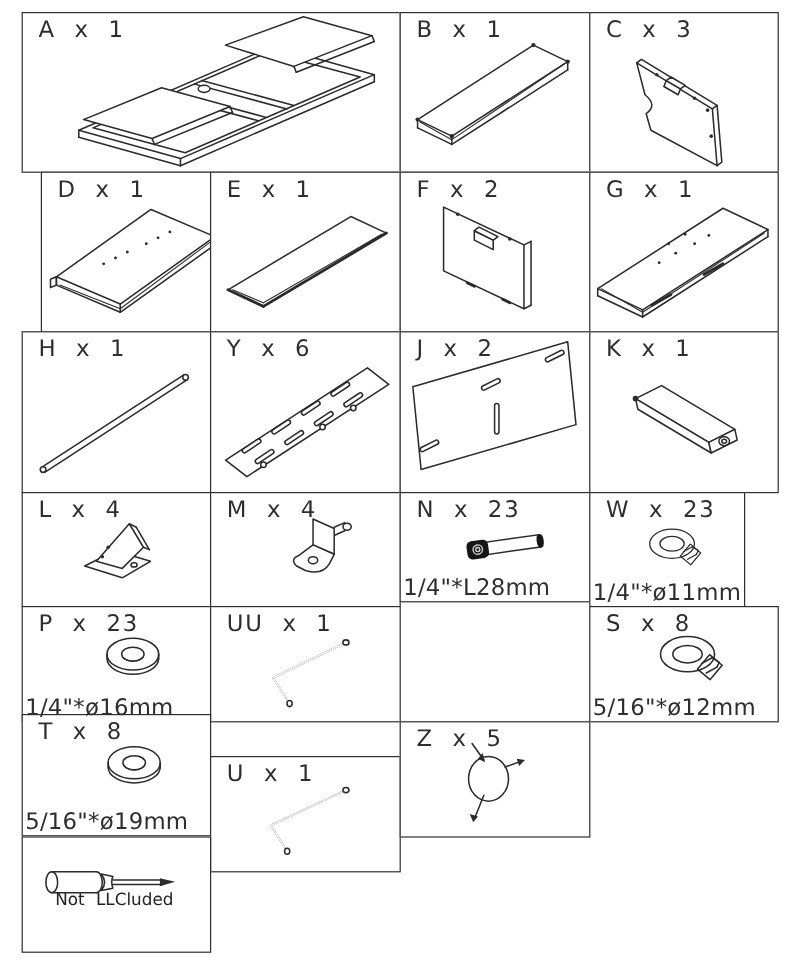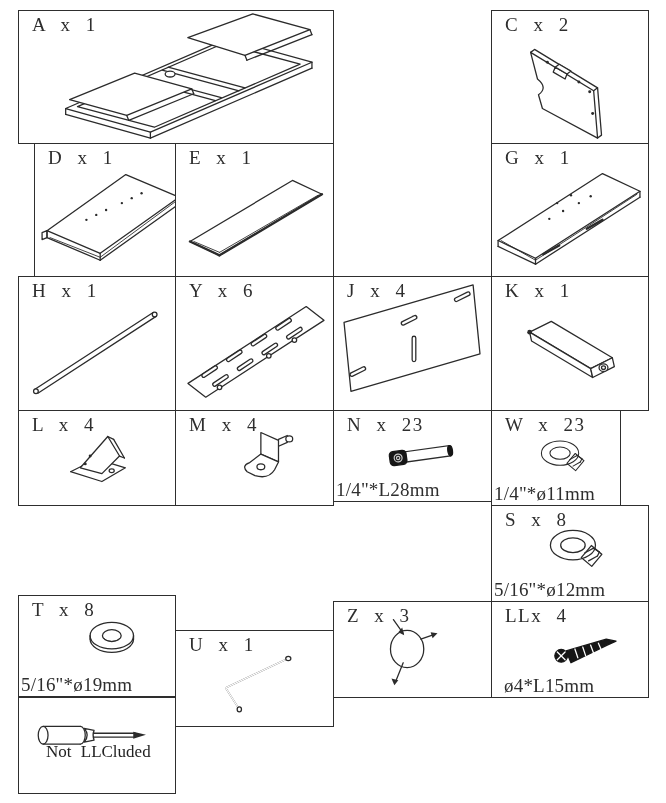--- a/index.html
+++ b/index.html
@@ -1,21 +1,21 @@
 <!DOCTYPE html>
 <html><head>
 <meta charset="utf-8">
 <style>
   html,body{margin:0;padding:0;background:#fff;}
   .sheet{position:relative;width:666px;height:803px;background:#fff;font-family:"DejaVu Sans",sans-serif;}
-  .cell{position:absolute;border:1.5px solid #2e2e2e;box-sizing:border-box;background:#fff;font-family:Liberation Serif, serif;}
+  .cell{position:absolute;border:1.5px solid #2e2e2e;box-sizing:border-box;background:#fff;}
   .lbl{position:absolute;left:13px;top:3px;font-size:19px;color:#2e2e2e;letter-spacing:1.5px;word-spacing:8px;white-space:nowrap;z-index:2;}
   .spec{position:absolute;left:2px;bottom:0;font-size:19px;color:#2e2e2e;letter-spacing:0.2px;white-space:nowrap;z-index:2;}
   .spec.indent{left:12px;}
-  .tool-label{position:absolute;left:27px;top:44px;font-size:17px;color:#222;word-spacing:5px;white-space:nowrap;z-index:2;}
+  .tool-label{position:absolute;left:27px;top:44px;font-size:14px;color:#222;word-spacing:5px;white-space:nowrap;z-index:2;}
   svg.draw{position:absolute;left:0;top:0;width:100%;height:100%;}
   svg.draw line,svg.draw path,svg.draw polygon,svg.draw polyline,svg.draw ellipse,svg.draw circle,svg.draw rect{
     stroke:#2b2b2b;stroke-width:1.3;fill:none;stroke-linecap:round;stroke-linejoin:round;}
   svg.draw .wf{fill:#fff;}
   svg.draw .bf{fill:#161616;stroke:#161616;}
   svg.draw .dot{fill:#2b2b2b;stroke:none;}
   svg.draw .wl{stroke:#fff;}
   svg.draw .thin{stroke-width:0.9;}
   svg.draw .thick{stroke-width:2.4;}
   svg.draw .slotO{stroke-width:5;}
@@ -46,23 +46,40 @@
         <line x1="294" y1="19" x2="296" y2="24"></line>
         <line x1="230" y1="50" x2="296" y2="24"></line>
       <polygon class="wf" points="50,90 116,63 174,79 108,106"></polygon>
       <line x1="108" y1="106" x2="110" y2="111"></line>
         <line x1="174" y1="79" x2="176" y2="84"></line>
         <line x1="110" y1="111" x2="176" y2="84"></line>
       <ellipse class="wf" cx="152" cy="64" rx="5" ry="3"></ellipse>
     </svg>
   </div>
 
+  <div class="cell" style="left:333px;top:10px;width:159px;height:134px">
+    <span class="lbl">B x 1</span>
+    <svg class="draw" viewBox="0 0 159 134">
+      <polygon class="wf" points="14,90 112,27 141,41 43,104"></polygon>
+      <line x1="14" y1="90" x2="14" y2="97"></line>
+        <line x1="43" y1="104" x2="43" y2="111"></line>
+        <line x1="141" y1="41" x2="141" y2="48"></line>
+      <line x1="14" y1="97" x2="43" y2="111"></line>
+        <line x1="43" y1="111" x2="141" y2="48"></line>
+      <line class="thin" x1="16" y1="92" x2="43" y2="107"></line>
+        <line class="thin" x1="43" y1="107" x2="138" y2="43"></line>
+      <circle class="dot" cx="14" cy="90" r="1.8"></circle>
+        <circle class="dot" cx="43" cy="104" r="1.8"></circle>
+      <circle class="dot" cx="112" cy="27" r="1.8"></circle>
+        <circle class="dot" cx="141" cy="41" r="1.8"></circle>
+    </svg>
+  </div>
 
   <div class="cell" style="left:491px;top:10px;width:158px;height:134px">
-    <span class="lbl">C x 2</span>
+    <span class="lbl">C x 3</span>
     <svg class="draw" viewBox="0 0 158 134">
       <path class="wf" d="M39,42 L103,81 L107,129 L51,99 L47,85 Q57,78 46,69 Z"></path>
       <path d="M39,42 L43,39 L107,78 L103,81"></path>
       <path d="M107,78 L111,126 L107,129"></path>
       <polygon class="wf" points="64,57 76,64 74,69 62,62"></polygon>
       <polygon class="wf" points="64,57 68,54 80,61 76,64"></polygon>
       <circle class="dot" cx="56" cy="52" r="1.5"></circle>
         <circle class="dot" cx="88" cy="72" r="1.5"></circle>
       <circle class="dot" cx="99" cy="82" r="1.5"></circle>
         <circle class="dot" cx="102" cy="104" r="1.5"></circle>
@@ -94,20 +111,35 @@
     <span class="lbl">E x 1</span>
     <svg class="draw" viewBox="0 0 159 134">
       <polygon class="wf" points="14,99 118,37 148,51 44,113"></polygon>
       <line class="thick" x1="14" y1="99" x2="44" y2="113"></line>
         <line class="thick" x1="44" y1="113" x2="148" y2="51"></line>
       <line class="thin" x1="18" y1="99" x2="44" y2="110"></line>
         <line class="thin" x1="44" y1="110" x2="144" y2="52"></line>
     </svg>
   </div>
 
+  <div class="cell" style="left:333px;top:143px;width:159px;height:134px">
+    <span class="lbl">F x 2</span>
+    <svg class="draw" viewBox="0 0 159 134">
+      <polygon class="wf" points="36,29 104,61 104,115 36,83"></polygon>
+      <line x1="104" y1="61" x2="110" y2="58"></line>
+        <line x1="110" y1="58" x2="110" y2="112"></line>
+        <line x1="110" y1="112" x2="104" y2="115"></line>
+      <polygon class="wf" points="62,49 78,57 78,65 62,57"></polygon>
+      <polygon class="wf" points="62,49 66,46 82,54 78,57"></polygon>
+      <circle class="dot" cx="48" cy="35" r="1.5"></circle>
+        <circle class="dot" cx="92" cy="56" r="1.5"></circle>
+      <line class="thick" x1="56" y1="93" x2="62" y2="96"></line>
+        <line class="thick" x1="86" y1="107" x2="92" y2="110"></line>
+    </svg>
+  </div>
 
   <div class="cell" style="left:491px;top:143px;width:158px;height:134px">
     <span class="lbl">G x 1</span>
     <svg class="draw" viewBox="0 0 158 134">
       <polygon class="wf" points="6,98 112,30 150,48 44,116"></polygon>
       <line x1="6" y1="98" x2="6" y2="104"></line>
         <line x1="44" y1="116" x2="44" y2="122"></line>
         <line x1="150" y1="48" x2="150" y2="54"></line>
       <line x1="6" y1="104" x2="44" y2="122"></line>
         <line x1="44" y1="122" x2="150" y2="54"></line>
@@ -154,21 +186,21 @@
         <line class="slotI" x1="89" y1="77" x2="101" y2="69"></line>
       <line class="slotO" x1="114" y1="61" x2="126" y2="53"></line>
         <line class="slotI" x1="114" y1="61" x2="126" y2="53"></line>
       <circle class="wf" cx="44" cy="112" r="2.3"></circle>
         <circle class="wf" cx="94" cy="80" r="2.3"></circle>
         <circle class="wf" cx="120" cy="64" r="2.3"></circle>
     </svg>
   </div>
 
   <div class="cell" style="left:333px;top:276px;width:159px;height:135px">
-    <span class="lbl">J x 4</span>
+    <span class="lbl">J x 2</span>
     <svg class="draw" viewBox="0 0 159 135">
       <polygon class="wf" points="10,46 141,8 148,78 17,116"></polygon>
       <line class="slotO" x1="81" y1="62" x2="81" y2="84"></line>
         <line class="slotI" x1="81" y1="62" x2="81" y2="84"></line>
       <line class="slotO" x1="18" y1="99" x2="30" y2="93"></line>
         <line class="slotI" x1="18" y1="99" x2="30" y2="93"></line>
       <line class="slotO" x1="70" y1="47" x2="82" y2="41"></line>
         <line class="slotI" x1="70" y1="47" x2="82" y2="41"></line>
       <line class="slotO" x1="124" y1="23" x2="136" y2="17"></line>
         <line class="slotI" x1="124" y1="23" x2="136" y2="17"></line>
@@ -240,21 +272,42 @@
       <ellipse cx="84" cy="42" rx="12.5" ry="7.5" stroke-width="1.6"></ellipse>
       <rect x="96" y="45" width="14" height="16" fill="#fff" stroke="none" transform="rotate(40 103 53)"></rect>
       <line x1="96" y1="50" x2="105" y2="45"></line>
       <line x1="100" y1="58" x2="109" y2="53"></line>
       <line x1="105" y1="45" x2="111" y2="49"></line>
         <line x1="109" y1="53" x2="111" y2="49"></line>
     </svg>
     <span class="spec">1/4"*ø11mm</span>
   </div>
 
-
+  <div class="cell" style="left:18px;top:505px;width:158px;height:97px">
+    <span class="lbl">P x 23</span>
+    <svg class="draw" viewBox="0 0 158 97">
+      <ellipse class="wf" cx="93" cy="40" rx="22" ry="13.5"></ellipse>
+      <path d="M71,43.5 A22,13.5 0 0 0 115,43.5"></path>
+      <line x1="71" y1="40" x2="71" y2="43.5"></line>
+        <line x1="115" y1="40" x2="115" y2="43.5"></line>
+      <ellipse cx="93" cy="40" rx="9.5" ry="6"></ellipse>
+      <path class="thin" d="M84.5,42.5 A9.5,6 0 0 0 101.5,42.5"></path>
+    </svg>
+    <span class="spec">1/4"*ø16mm</span>
+  </div>
+
+  <div class="cell" style="left:175px;top:505px;width:159px;height:97px">
+    <span class="lbl">UU x 1</span>
+    <svg class="draw" viewBox="0 0 159 97">
+      <path d="M114,30 L52,60 L66,82" stroke-width="8"></path>
+      <path class="wl" d="M114,30 L52,60 L66,82" stroke-width="5.2"></path>
+      <ellipse class="wf" cx="114" cy="30" rx="2.6" ry="2.2"></ellipse>
+      <ellipse class="wf" cx="66" cy="82" rx="2.2" ry="2.6"></ellipse>
+    </svg>
+  </div>
 
 
   <div class="cell" style="left:491px;top:505px;width:158px;height:97px">
     <span class="lbl">S x 8</span>
     <svg class="draw" viewBox="0 0 158 97">
       <ellipse cx="82" cy="40" rx="23" ry="15" stroke-width="1.6"></ellipse>
       <ellipse cx="82" cy="40" rx="12.5" ry="7.5" stroke-width="1.6"></ellipse>
       <rect x="94" y="43" width="14" height="16" fill="#fff" stroke="none" transform="rotate(40 101 51)"></rect>
       <line x1="94" y1="48" x2="103" y2="43"></line>
       <line x1="98" y1="56" x2="107" y2="51"></line>
@@ -281,46 +334,32 @@
     <span class="lbl">U x 1</span>
     <svg class="draw" viewBox="0 0 159 97">
       <path d="M114,28 L50,58 L64,80" stroke-width="8"></path>
       <path class="wl" d="M114,28 L50,58 L64,80" stroke-width="5.2"></path>
       <ellipse class="wf" cx="114" cy="28" rx="2.6" ry="2.2"></ellipse>
       <ellipse class="wf" cx="64" cy="80" rx="2.2" ry="2.6"></ellipse>
     </svg>
   </div>
 
   <div class="cell" style="left:333px;top:601px;width:159px;height:97px">
-    <span class="lbl">Z x 3</span>
+    <span class="lbl">Z x 5</span>
     <svg class="draw" viewBox="0 0 159 97">
       <ellipse cx="74" cy="48" rx="17" ry="19" stroke-width="1.6"></ellipse>
       <line x1="60" y1="18" x2="70" y2="32"></line>
       <polygon class="dot" points="71,34 65,31 69,26"></polygon>
       <line x1="88" y1="38" x2="102" y2="33"></line>
       <polygon class="dot" points="105,32 98,31 100,37"></polygon>
       <line x1="70" y1="62" x2="62" y2="82"></line>
       <polygon class="dot" points="61,85 58,78 65,80"></polygon>
     </svg>
   </div>
 
-  <div class="cell" style="left:491px;top:601px;width:158px;height:97px">
-    <span class="lbl">LLx 4</span>
-    <svg class="draw" viewBox="0 0 158 97">
-      <polygon class="bf" points="75,50 116,38 126,40 117,44 80,62"></polygon>
-      <line class="wl" x1="84" y1="48" x2="87" y2="57"></line>
-      <line class="wl" x1="92" y1="46" x2="95" y2="55"></line>
-      <line class="wl" x1="100" y1="44" x2="103" y2="52"></line>
-      <line class="wl" x1="108" y1="42" x2="111" y2="49"></line>
-      <ellipse class="bf" cx="70" cy="55" rx="6.5" ry="6.5"></ellipse>
-      <line class="wl" x1="66" y1="51" x2="74" y2="59" stroke-width="1.4"></line>
-      <line class="wl" x1="66" y1="59" x2="74" y2="51" stroke-width="1.4"></line>
-    </svg>
-    <span class="spec indent">ø4*L15mm</span>
-  </div>
 
   <div class="cell" style="left:18px;top:697px;width:158px;height:97px">
     <svg class="draw" viewBox="0 0 158 97">
       <ellipse class="wf" cx="24" cy="38" rx="5" ry="9"></ellipse>
       <line x1="24" y1="29" x2="62" y2="29"></line>
         <line x1="24" y1="47" x2="62" y2="47"></line>
       <path class="wf" d="M62,29 A5,9 0 0 1 62,47"></path>
       <path class="wf" d="M66,31 Q72,38 66,45 L76,43 Q74,38 76,33 Z"></path>
       <line x1="76" y1="36" x2="118" y2="36"></line>
         <line x1="76" y1="40" x2="118" y2="40"></line>

